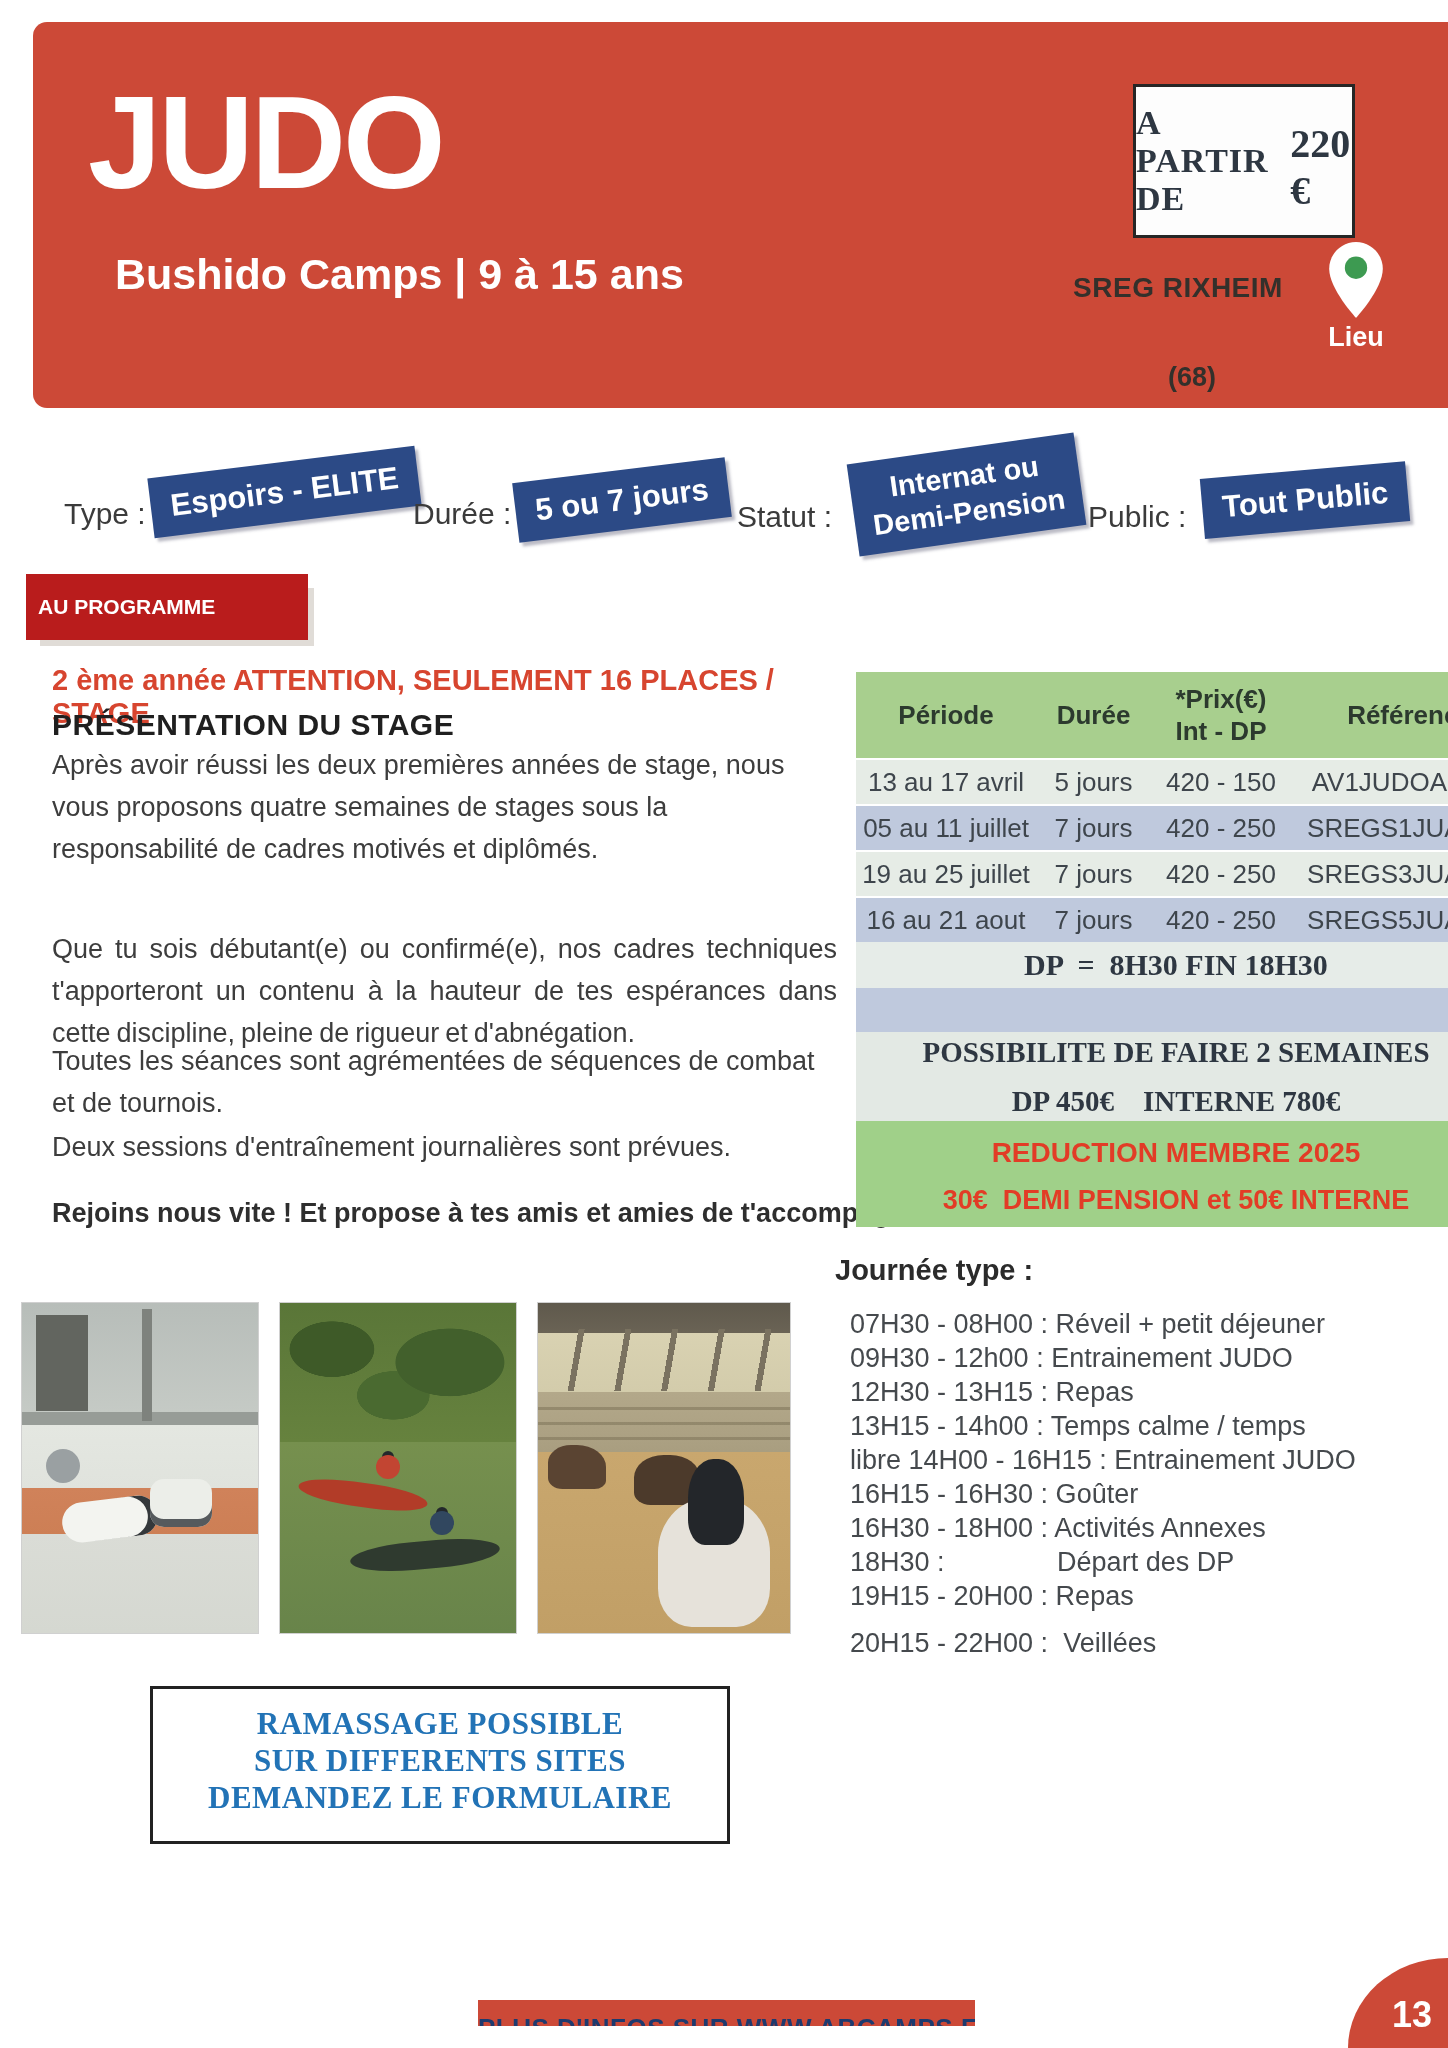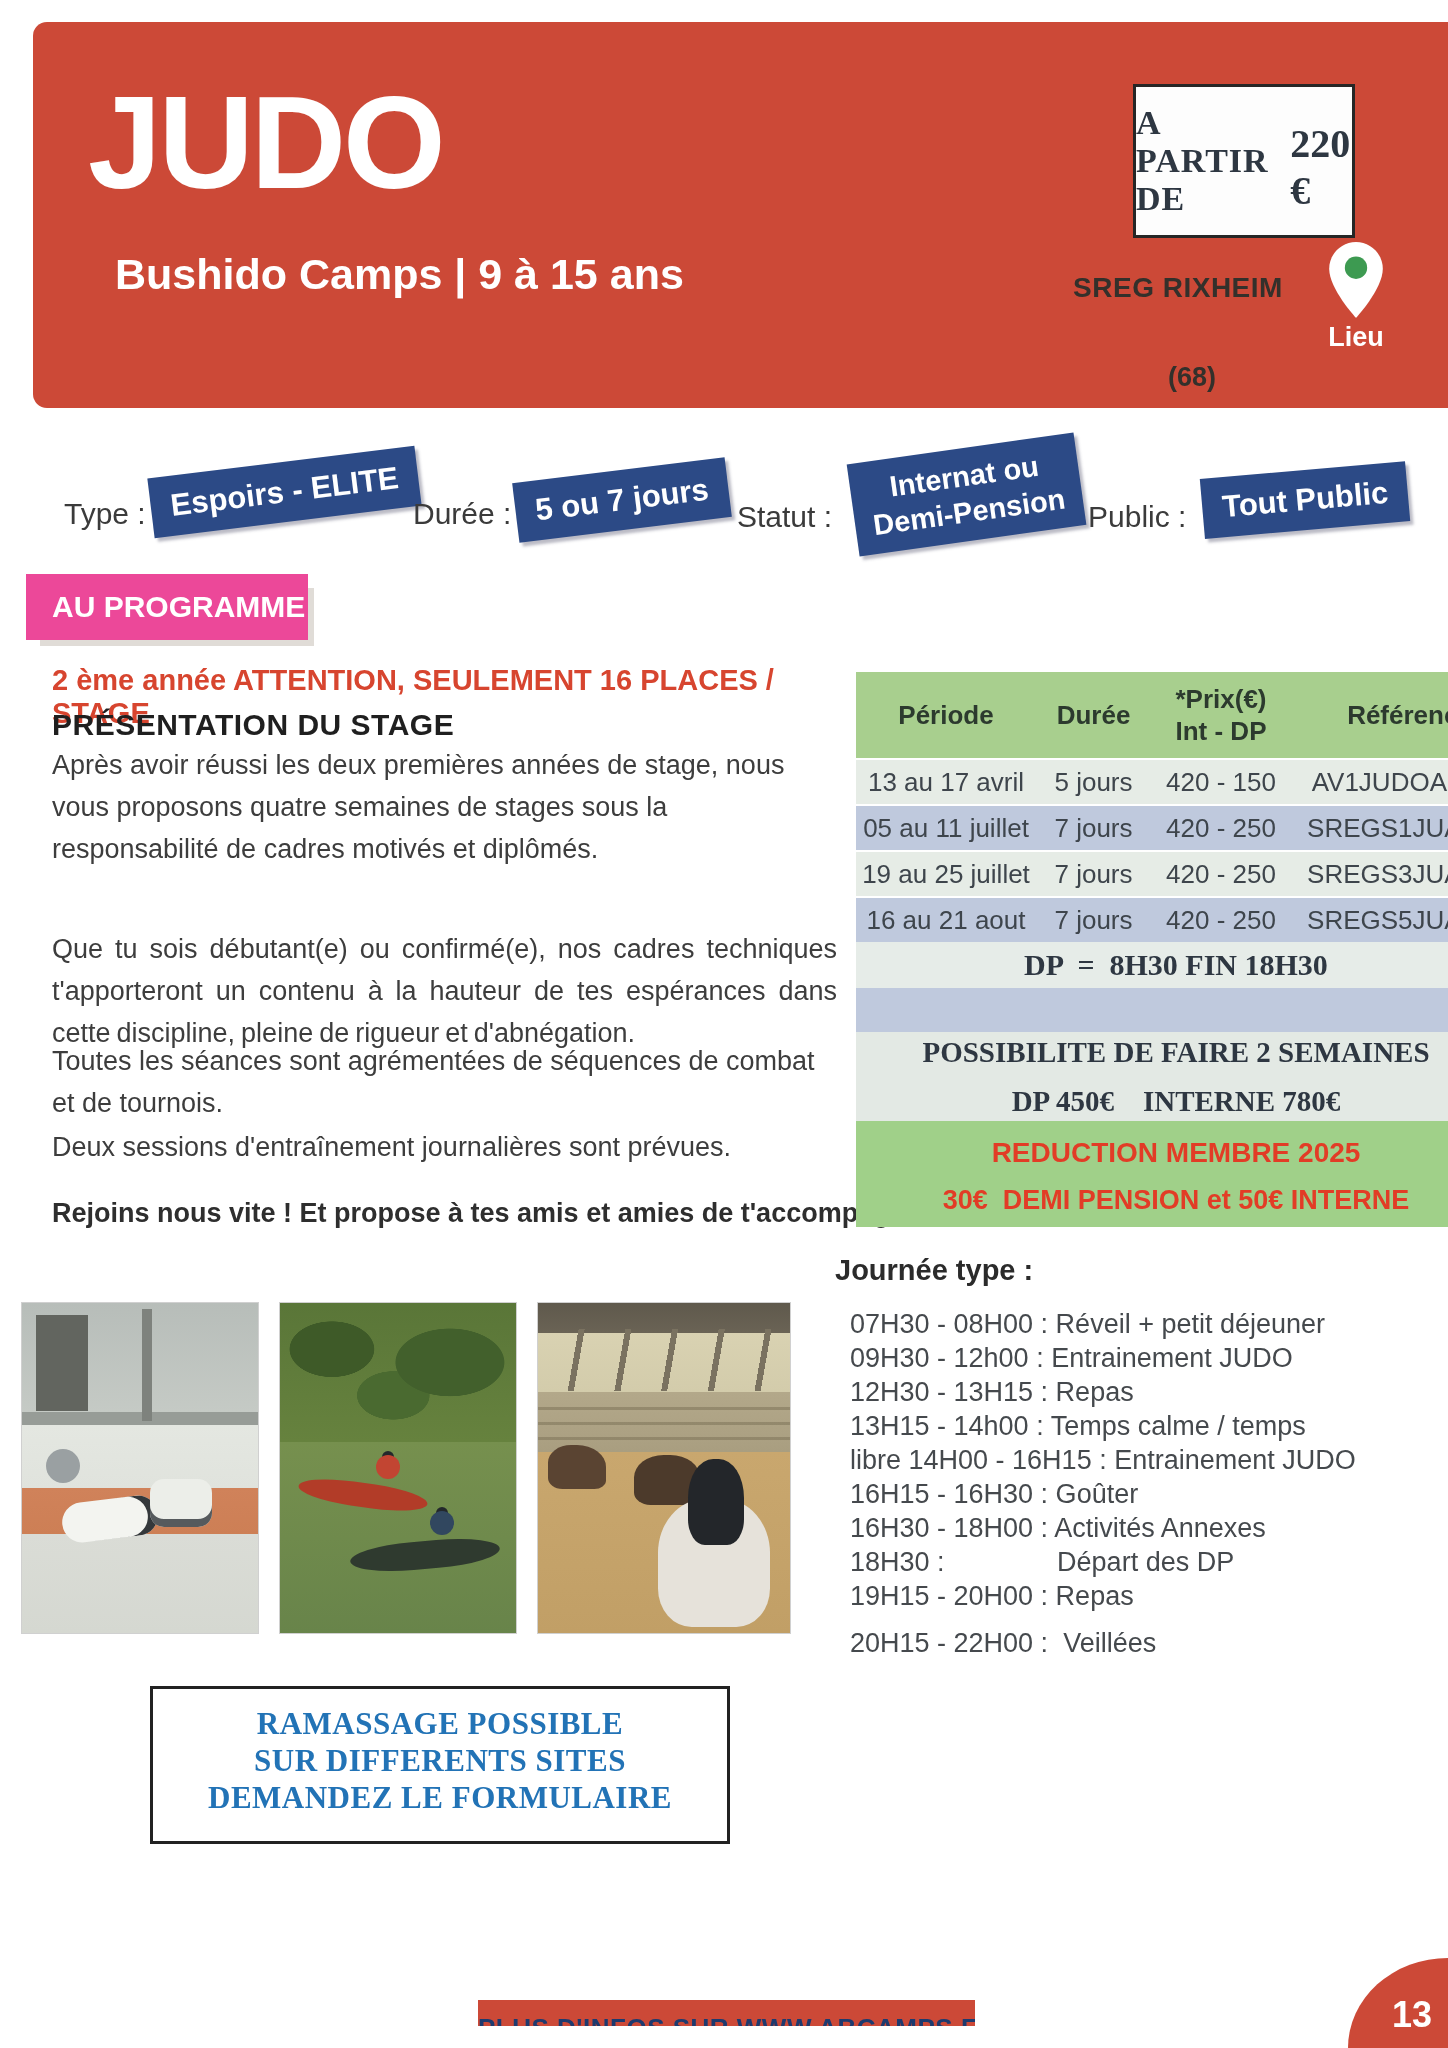--- a/index.html
+++ b/index.html
@@ -35,22 +35,22 @@
   .bdg-type   { left:150px; top:462px; transform:rotate(-7deg); }
   .lbl-duree  { left:413px; top:497px; }
   .bdg-duree  { left:515px; top:470px; transform:rotate(-7deg); }
   .lbl-statut { left:737px; top:500px; }
   .bdg-statut { left:852px; top:448px; transform:rotate(-8deg); white-space:pre-line; font-size:29px; line-height:1.25; padding:10px 18px; }
   .lbl-public { left:1088px; top:500px; }
   .bdg-public { left:1202px; top:470px; transform:rotate(-5deg); }
 
   
   .prog-badge {
-    left:26px; top:574px; width:282px; height:66px; background:#ec4899; color:#ffffff;
-    font-size:30px; font-weight:bold; display:flex; align-items:center; padding-left:26px; box-sizing:border-box;
+    left:26px; top:574px; width:282px; height:66px; background:#b91c1c; color:#ffffff;
+    font-size:21px; font-weight:bold; display:flex; align-items:center; padding-left:12px; box-sizing:border-box;
     box-shadow:10px 10px 0 -4px #e0dcd7;
   }
   .warning { left:52px; top:664px; width:820px; font-size:29px; font-weight:bold; color:#d7452f; }
   .pres-heading { left:52px; top:708px; font-size:30px; font-weight:600; color:#1f1f1f; letter-spacing:0.5px; }
   .para { left:52px; width:785px; font-size:27px; line-height:42px; color:#3d3d3d; }
   .p1 { top:744px; }
   .p2 { top:928px; text-align:justify; word-spacing:-1.5px; }
   .p3 { top:1040px; }
   .p4 { top:1126px; }
   .cta { left:52px; top:1198px; font-size:27px; font-weight:bold; color:#2e2e2e; white-space:nowrap; }

